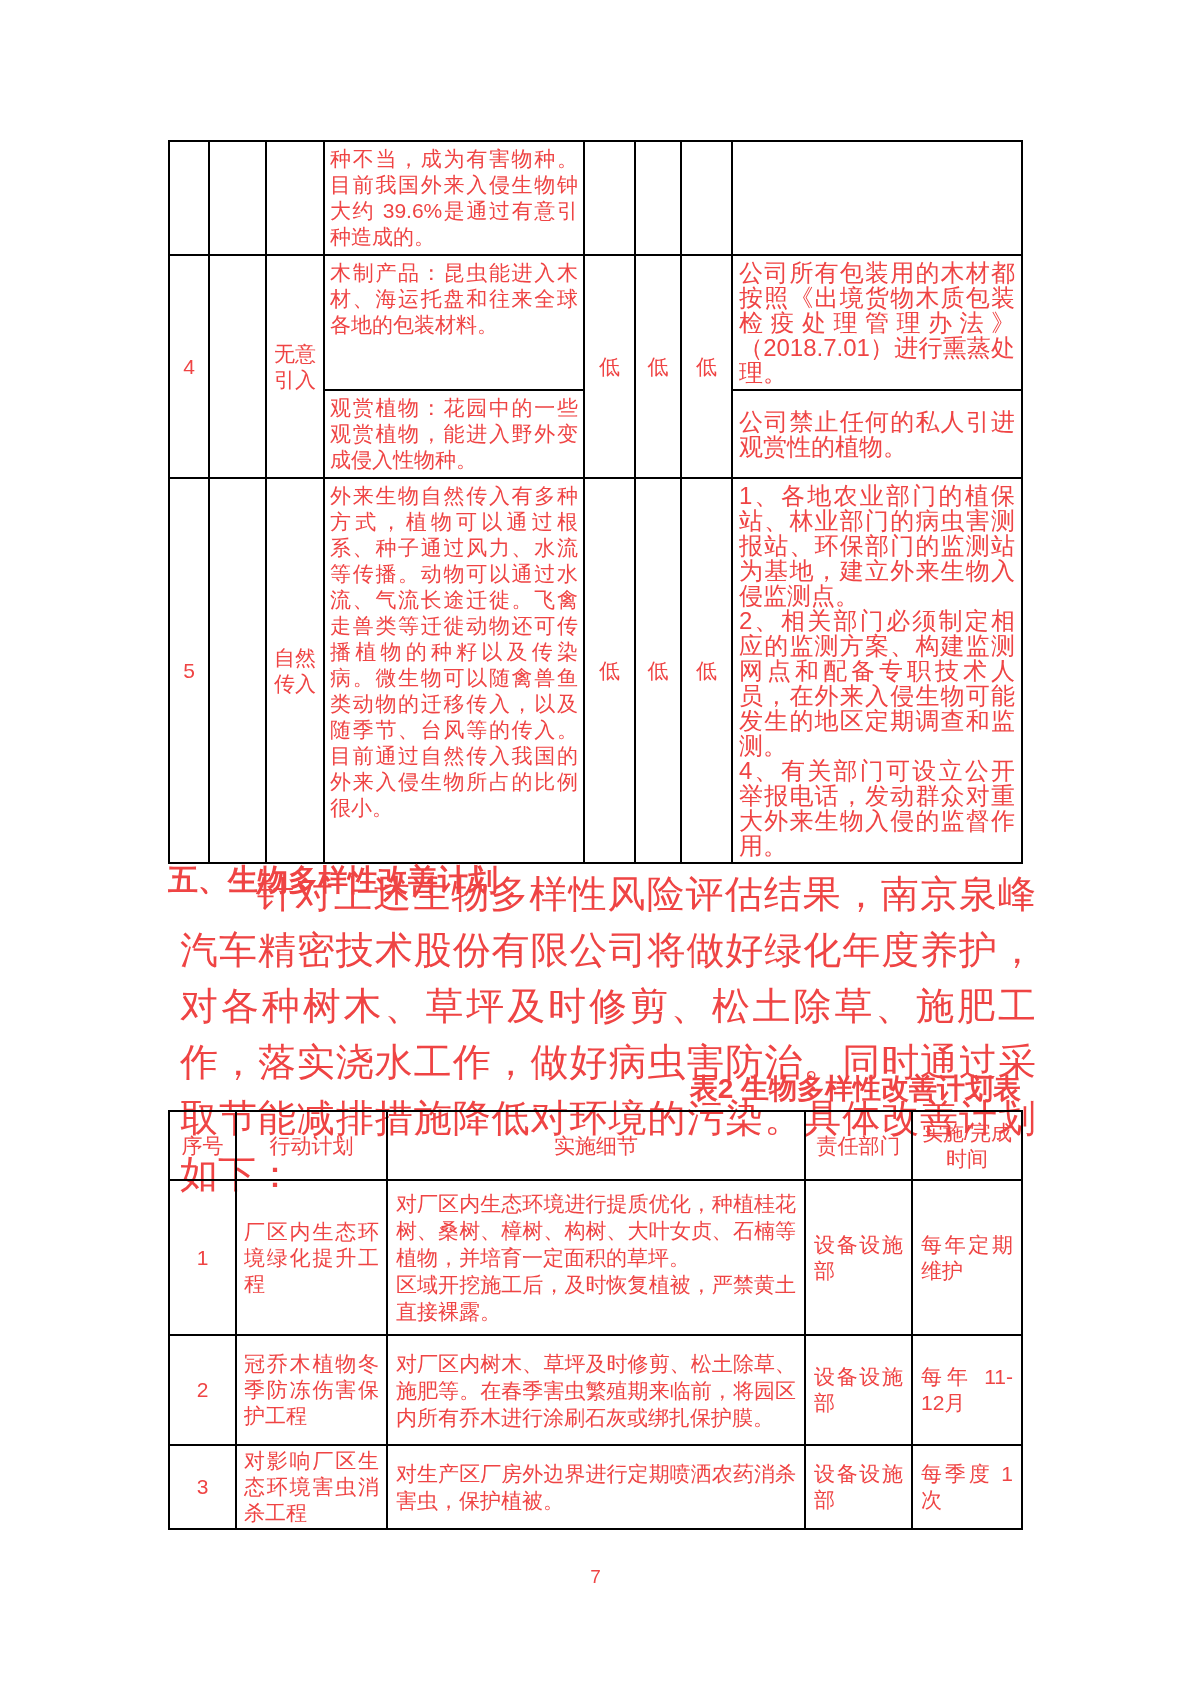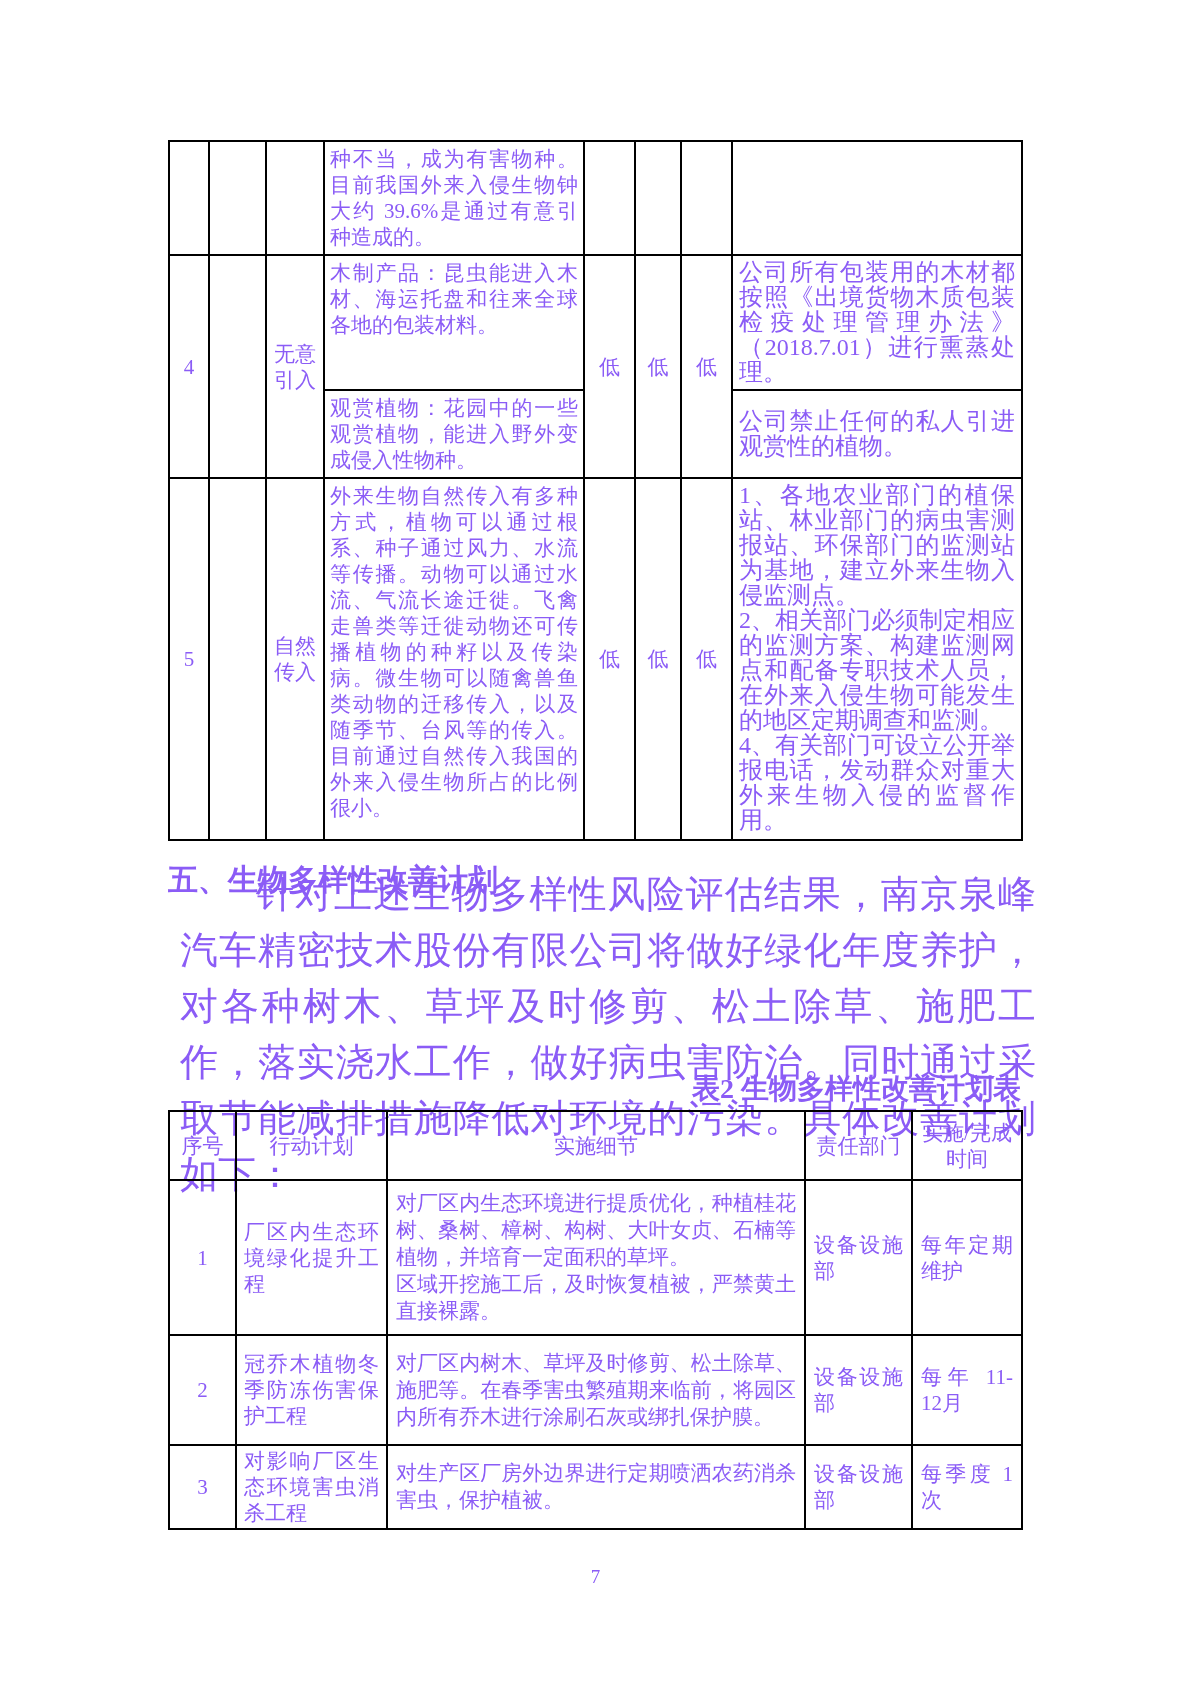--- a/index.html
+++ b/index.html
@@ -1,19 +1,19 @@
 <!DOCTYPE html>
 <html><head>
 <meta charset="utf-8">
 <style>
   html,body { margin:0; padding:0; background:#e8e8e8; }
   .page {
     position:relative; width:1191px; height:1684px; background:#ffffff;
-    margin:0 auto; overflow:hidden; color:#8b5cf6;
-    font-family:Liberation Serif, serif;
+    margin:0 auto; overflow:hidden; color:#ef4444;
+    font-family:Liberation Sans, sans-serif;
   }
   table { border-collapse:collapse; table-layout:fixed; position:absolute; }
   td {
     border:2px solid #000; overflow:hidden;
     font-size:21px; line-height:26px; vertical-align:middle;
     padding:2px 5px;
   }
   
   .t1 { left:168px; top:140px; width:853px; }
   .t1 .c-num  { text-align:center; }

